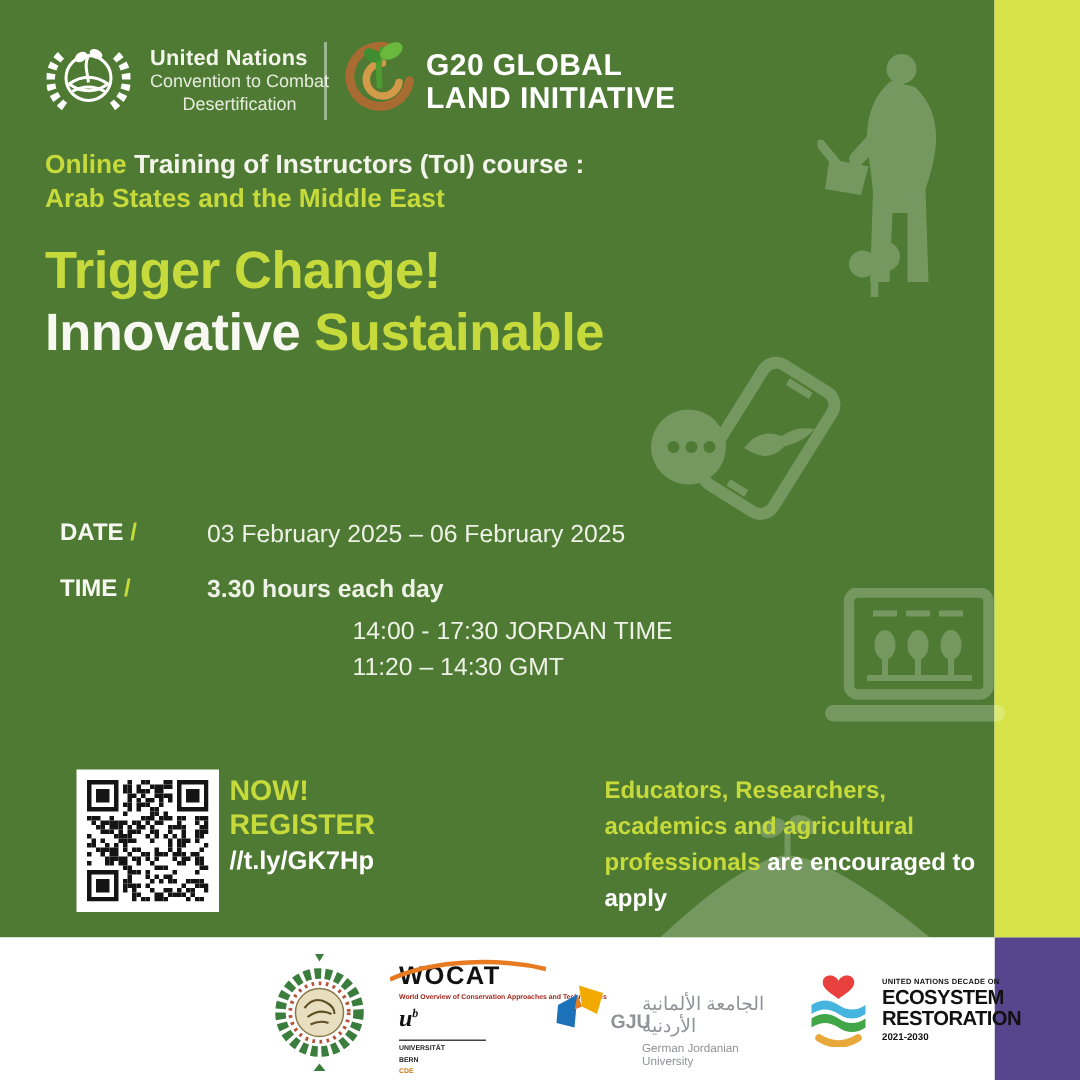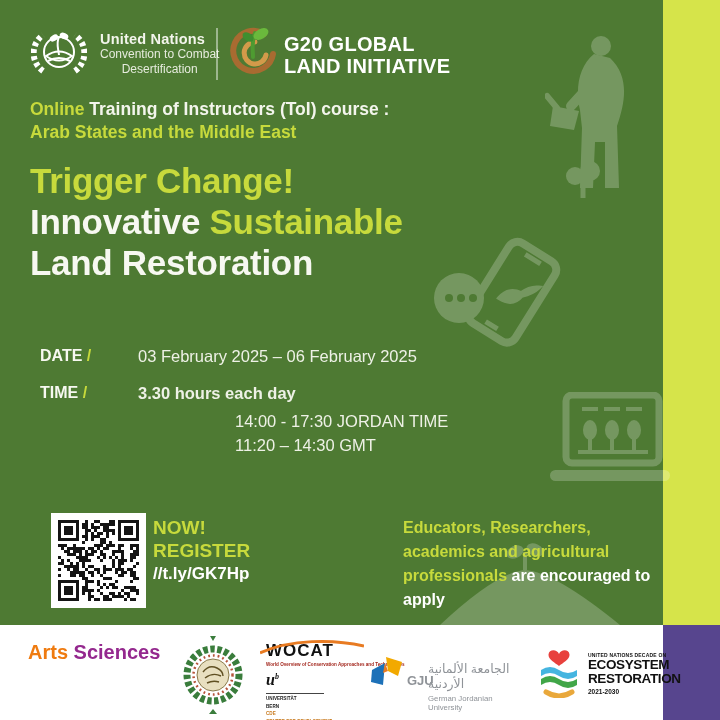--- a/index.html
+++ b/index.html
@@ -159,21 +159,20 @@
 </div>
 
 <div class="abs" id="course">
   <div class="nowrap"><span class="accent">Online</span><span> Training of Instructors (ToI) course :</span></div>
   <div class="accent">Arab States and the Middle East</div>
 </div>
 
 <div class="abs" id="headline">
   <div class="accent">Trigger Change!</div>
   <div class="nowrap"><span>Innovative </span><span class="accent">Sustainable</span></div>
-  <div>Land Restoration</div>
 </div>
 
 <div class="abs" id="date-row">
   <span class="sched-label"><span>DATE</span> <span class="accent">/</span></span>
   <span class="sched-val val-col">03 February 2025 – 06 February 2025</span>
 </div>
 <div class="abs" id="time-row">
   <span class="sched-label"><span>TIME</span> <span class="accent">/</span></span>
   <span class="sched-val val-col accent nowrap" style="font-weight:700;">3.30 hours each day</span>
 </div>
@@ -454,21 +453,20 @@
   <div>NOW!</div>
   <div>REGISTER</div>
   <div id="register-link">//t.ly/GK7Hp</div>
 </div>
 
 <div class="abs" id="audience">
   <span class="accent">Educators, Researchers, academics and agricultural professionals</span><span> are encouraged to apply</span>
 </div>
 
 <div class="abs" id="th-logo">
-  <div class="nowrap"><span class="th-orange">Arts</span><span class="th-purple"> Sciences</span></div>
 </div>
 
 <svg class="abs" style="left:183px;top:636px;" width="60" height="78" viewBox="0 0 60 78">
   <circle cx="30" cy="39" r="26" fill="none" stroke="#3a7d3c" stroke-width="7" stroke-dasharray="4.5 2.5"></circle>
   <path d="M30,5 l3,-5 l-6,0 z" fill="#3a7d3c"></path>
   <path d="M30,73 l4,5 l-8,0 z" fill="#3a7d3c"></path>
   <circle cx="30" cy="39" r="22" fill="#ffffff"></circle>
   <circle cx="30" cy="39" r="19.5" fill="none" stroke="#b5543a" stroke-width="2.5" stroke-dasharray="1.8 3"></circle>
   <circle cx="30" cy="39" r="16" fill="#e8dfc0" stroke="#8a7a4a" stroke-width="1"></circle>
   <g stroke="#5f4f22" stroke-width="1.4" fill="none">

